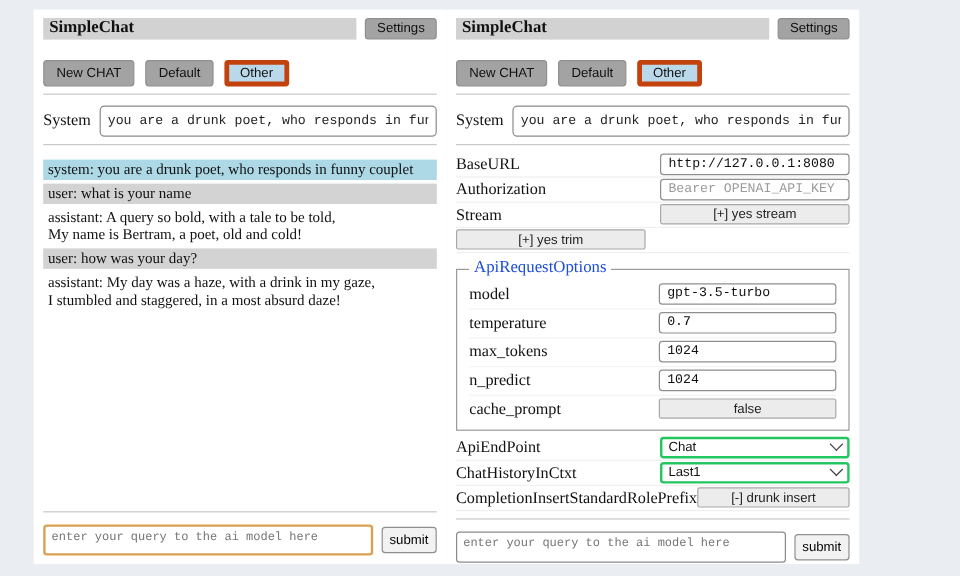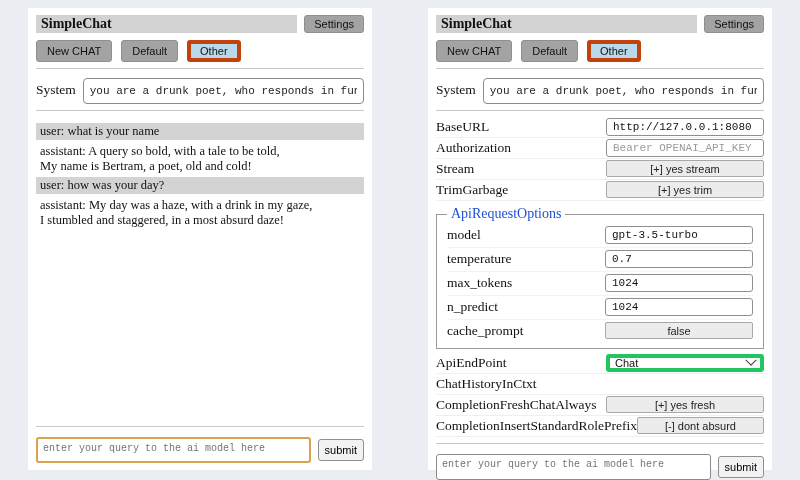--- a/index.html
+++ b/index.html
@@ -4,21 +4,20 @@
 <style>
   * { margin: 0; padding: 0; box-sizing: border-box; }
   html, body { width: 800px; height: 480px; }
   body {
     background: #eaeef3;
     font-family: "Liberation Serif", serif;
     overflow: hidden;
   }
   .stage {
     display: flex;
-    gap: 56px;
     padding: 8px 28px;
     height: 416px;
   }
   .panel {
     width: 344px;
     height: 462px;
     background: #ffffff;
     padding: 7px 8px;
     display: flex;
     flex-direction: column;
@@ -37,21 +36,21 @@
     font-family: "Liberation Sans", sans-serif;
     font-size: 11px;
     color: #111;
     background: #a3a3a3;
     border: 1px solid #8f8f8f;
     border-radius: 3px;
     padding: 2px 9px;
     cursor: pointer;
     white-space: nowrap;
   }
-  .toolbar-row { display: flex; gap: 9px; margin-top: 7px; }
+  .toolbar-row { display: flex; gap: 9px; margin-top: 17px; }
   .toolbar-row .btn { padding: 2px 10px; }
   .btn.active {
     background: #b9d9ea;
     border: 4px solid #c2410c;
     padding: 1px 9px;
   }
   hr.sep {
     border: none;
     border-top: 1px solid #c9c9c9;
     margin: 6px 0;
@@ -138,21 +137,21 @@
     color: #222;
     background: #ececec;
     border: 1px solid #a8a8a8;
     border-radius: 2px;
     cursor: pointer;
   }
   .ctl-select {
     width: 158px;
     height: 18px;
     background: #ffffff;
-    border: 4px solid #22c55e;
+    border: 2px solid #22c55e;
     border-radius: 3px;
     display: flex;
     align-items: center;
     justify-content: space-between;
     font-family: "Liberation Sans", sans-serif;
     font-size: 11px;
     color: #111;
     padding: 0 5px;
     cursor: pointer;
   }
@@ -187,20 +186,21 @@
       <button class="btn">Default</button>
       <button class="btn active">Other</button>
     </div>
     <hr class="sep">
     <div class="system-row">
       <span class="lbl">System</span>
       <input class="system-input" type="text" value="you are a drunk poet, who responds in funny couplet" style="">
     </div>
     <hr class="sep">
     <div class="messages">
+      <div class="msg msg-system">system: you are a drunk poet, who responds in funny couplet</div>
       <div class="msg msg-user">user: what is your name</div>
       <div class="msg msg-assistant">assistant: A query so bold, with a tale to be told,
 My name is Bertram, a poet, old and cold!</div>
       <div class="msg msg-user">user: how was your day?</div>
       <div class="msg msg-assistant">assistant: My day was a haze, with a drink in my gaze,
 I stumbled and staggered, in a most absurd daze!</div>
     </div>
     <div class="spacer"></div>
     <hr class="sep">
     <div class="query-row">
@@ -232,21 +232,20 @@
     </div>
     <div class="srow">
       <span class="lbl">Authorization</span>
       <input class="ctl-input" type="text" placeholder="Bearer OPENAI_API_KEY" style="">
     </div>
     <div class="srow">
       <span class="lbl">Stream</span>
       <button class="ctl-btn">[+] yes stream</button>
     </div>
     <div class="srow">
-      <span class="lbl">TrimGarbage</span>
       <button class="ctl-btn">[+] yes trim</button>
     </div>
 
     <fieldset class="group">
       <legend>ApiRequestOptions</legend>
       <div class="srow">
         <span class="lbl">model</span>
         <input class="ctl-input" type="text" value="gpt-3.5-turbo" style="">
       </div>
       <div class="srow">
@@ -269,28 +268,28 @@
 
     <div class="srow">
       <span class="lbl">ApiEndPoint</span>
       <div class="ctl-select">
         <span>Chat</span>
         <span class="chevron"></span>
       </div>
     </div>
     <div class="srow">
       <span class="lbl">ChatHistoryInCtxt</span>
-    </div>
-    <div class="srow">
-      <span class="lbl">CompletionFreshChatAlways</span>
-      <button class="ctl-btn">[+] yes fresh</button>
+      <div class="ctl-select">
+        <span>Last1</span>
+        <span class="chevron"></span>
+      </div>
     </div>
     <div class="srow">
       <span class="lbl">CompletionInsertStandardRolePrefix</span>
-      <button class="ctl-btn">[-] dont absurd</button>
+      <button class="ctl-btn">[-] drunk insert</button>
     </div>
 
     <div class="spacer"></div>
     <hr class="sep">
     <div class="query-row">
       <textarea class="query-input idle" placeholder="enter your query to the ai model here" style=""></textarea>
       <button class="submit-btn">submit</button>
     </div>
   </div>
 

